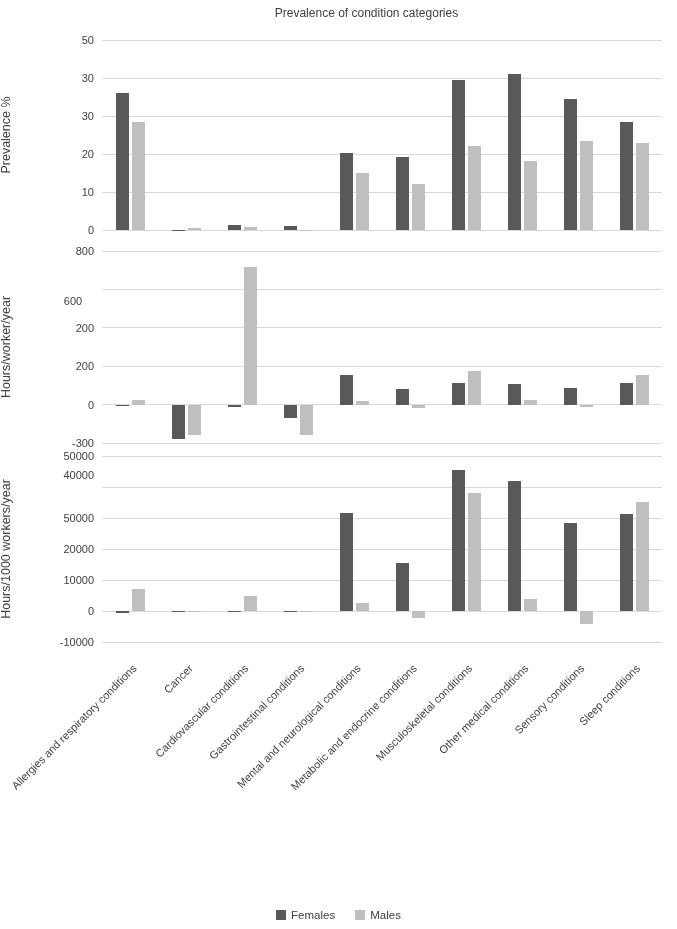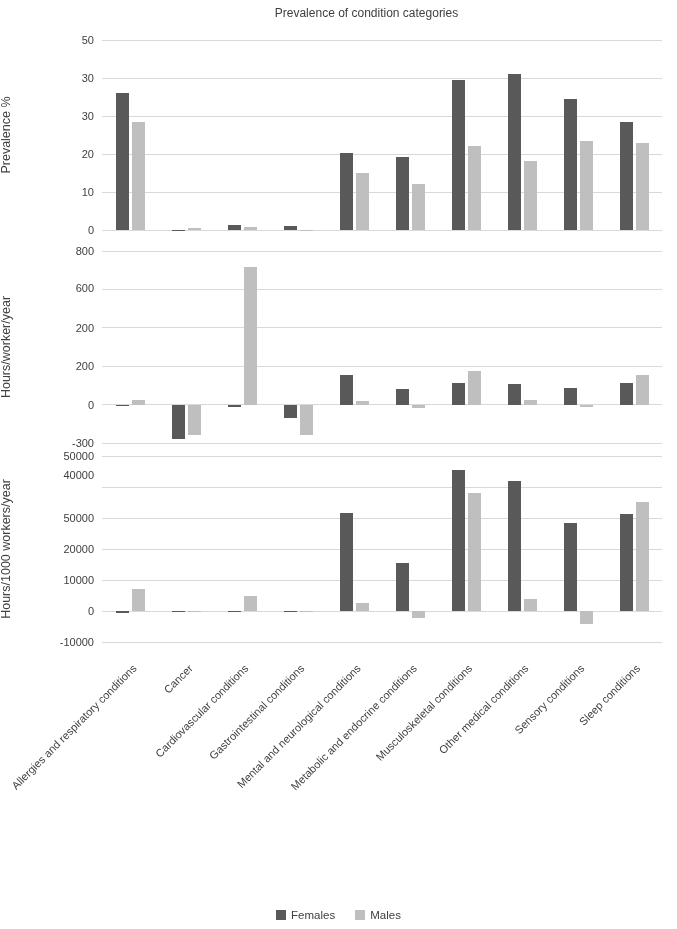--- a/index.html
+++ b/index.html
@@ -147,21 +147,21 @@
       <div class="plot">
           <div class="gridline" style="top: 191.5px;"></div>
           <span class="ytick" style="top: 185px;">-300</span>
           <div class="gridline" style="top: 153.1px;"></div>
           <span class="ytick" style="top: 146.6px;">0</span>
           <div class="gridline" style="top: 114.7px;"></div>
           <span class="ytick" style="top: 108.2px;">200</span>
           <div class="gridline" style="top: 76.3px;"></div>
           <span class="ytick" style="top: 69.8px;">200</span>
           <div class="gridline" style="top: 37.9px;"></div>
-          <span class="ytick" style="top: 30px;">600</span>
+          <span class="ytick" style="top: 43px; text-align: center;">600</span>
           <div class="gridline" style="top: -0.5px;"></div>
           <span class="ytick" style="top: -7px;">800</span>
           <div class="bar" style="background: rgb(89, 89, 89); left: 13.5px; height: 0.96px; top: 153.6px;"></div>
           <div class="bar" style="background: rgb(89, 89, 89); left: 69.5px; height: 34.56px; top: 153.6px;"></div>
           <div class="bar" style="background: rgb(89, 89, 89); left: 125.5px; height: 1.92px; top: 153.6px;"></div>
           <div class="bar" style="background: rgb(89, 89, 89); left: 181.5px; height: 13.44px; top: 153.6px;"></div>
           <div class="bar" style="background: rgb(89, 89, 89); left: 237.5px; height: 29.76px; top: 123.84px;"></div>
           <div class="bar" style="background: rgb(89, 89, 89); left: 293.5px; height: 15.36px; top: 138.24px;"></div>
           <div class="bar" style="background: rgb(89, 89, 89); left: 349.5px; height: 22.08px; top: 131.52px;"></div>
           <div class="bar" style="background: rgb(89, 89, 89); left: 405.5px; height: 20.16px; top: 133.44px;"></div>

